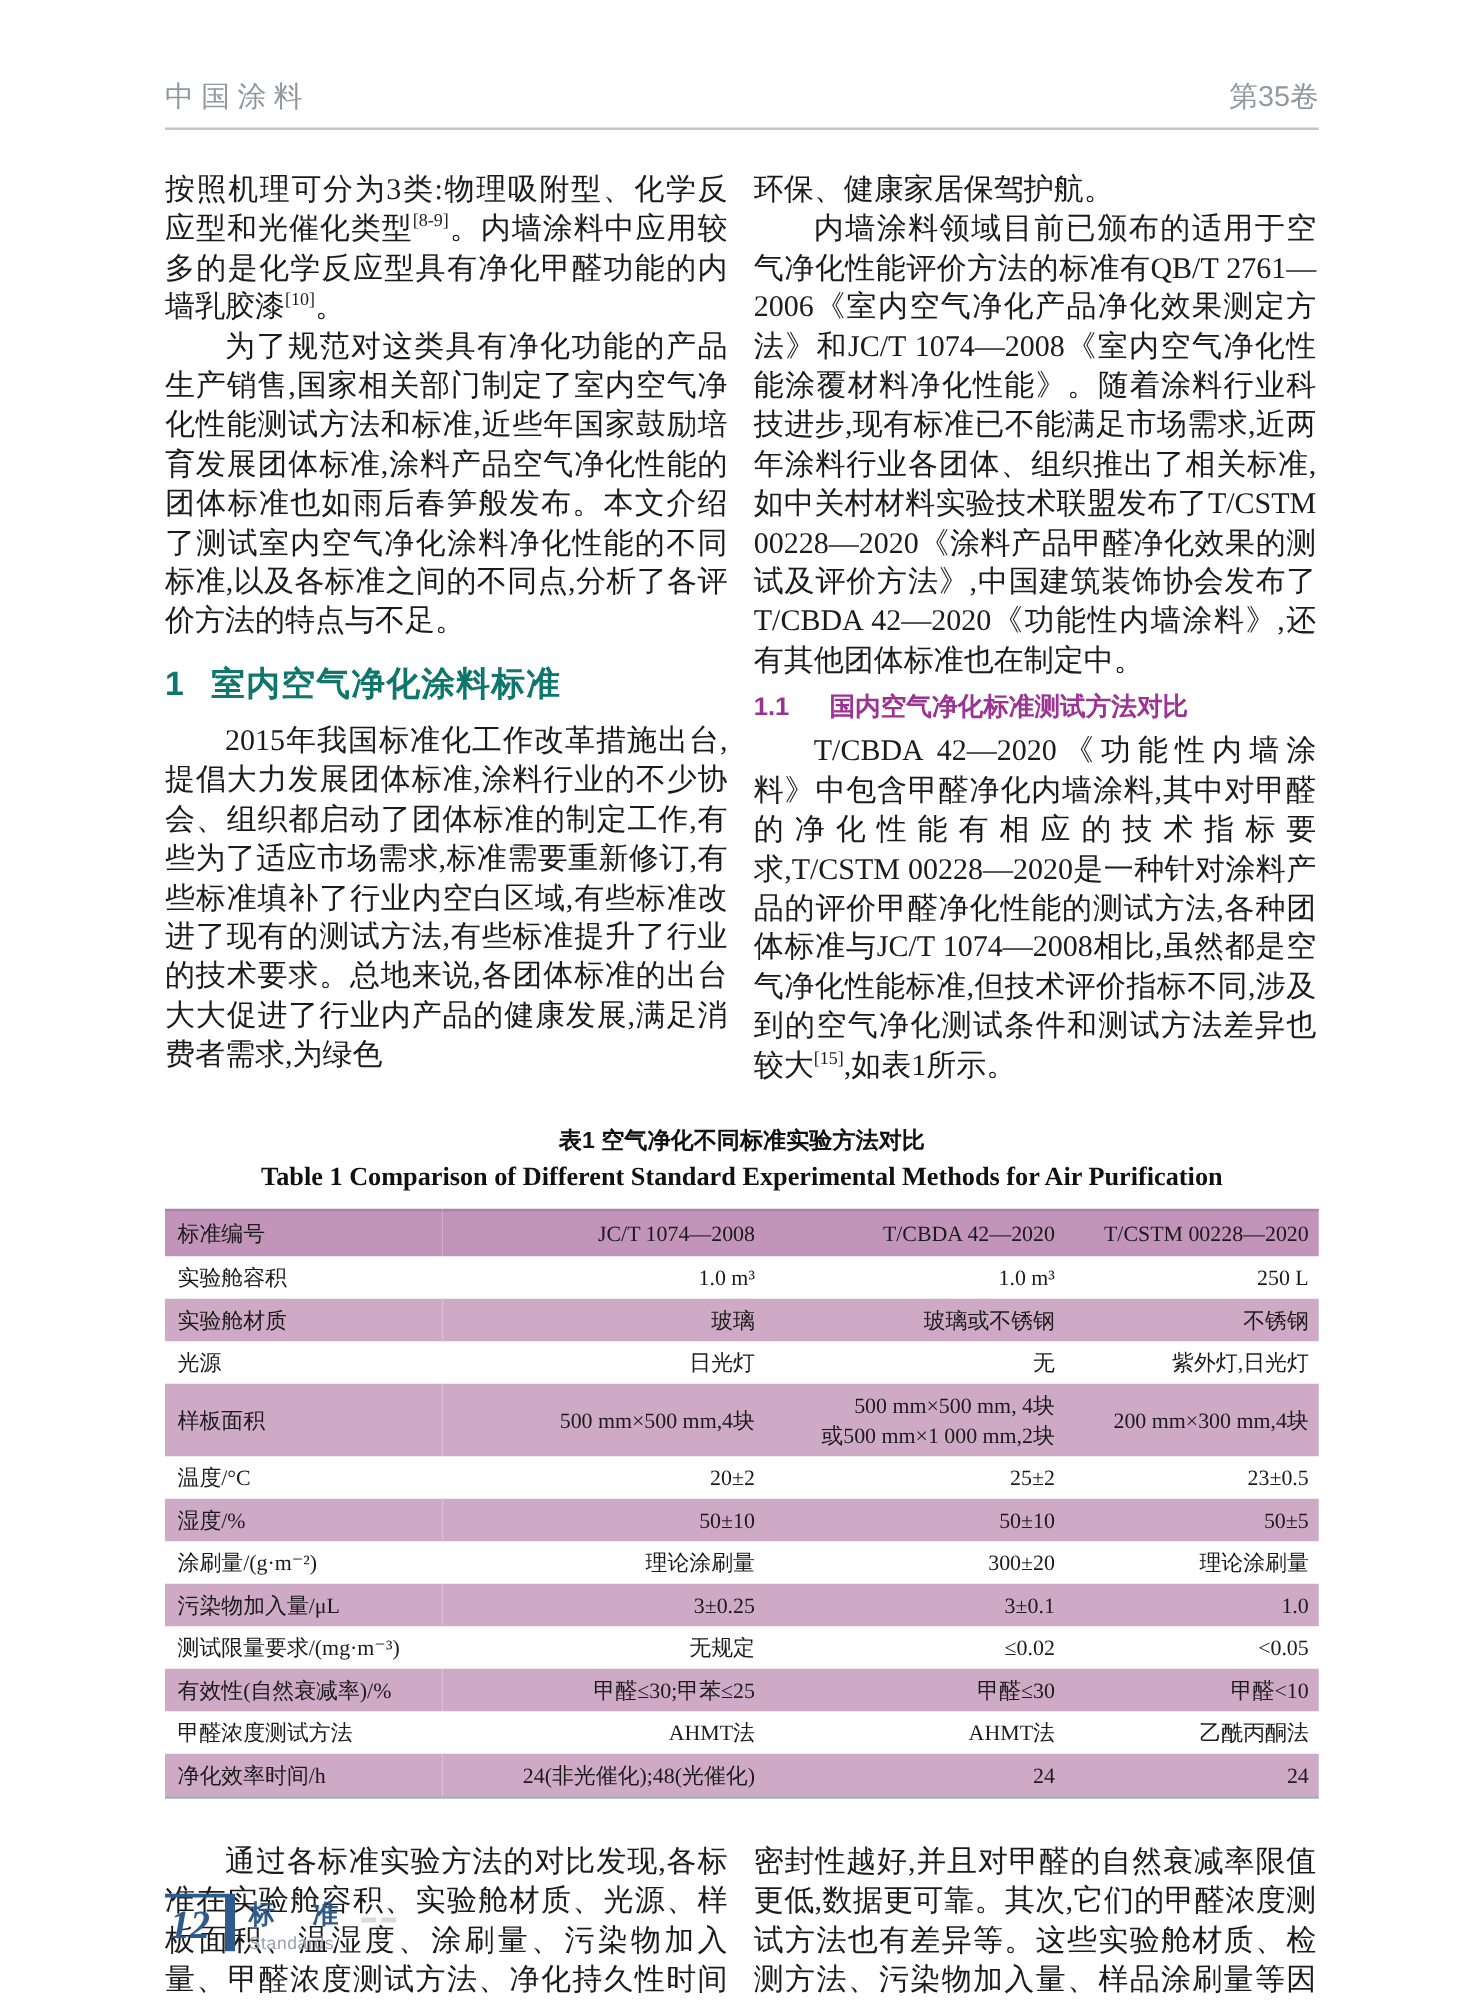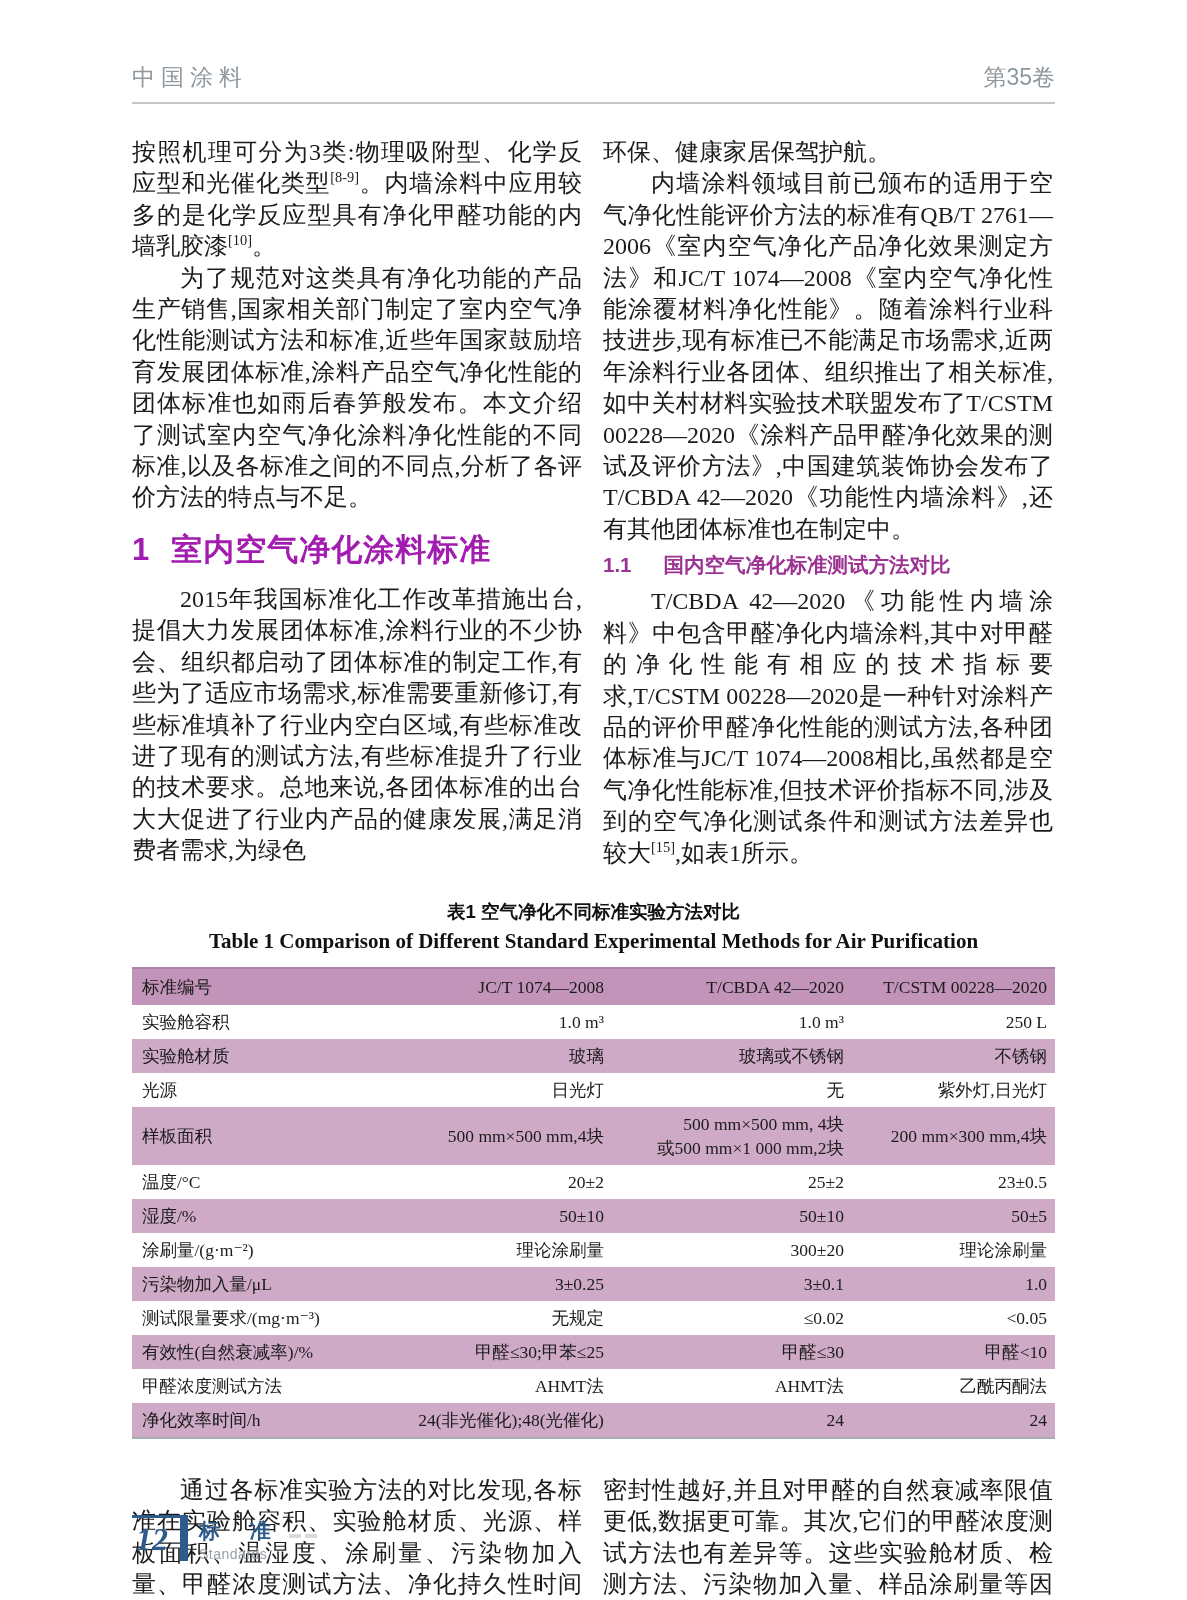--- a/index.html
+++ b/index.html
@@ -23,21 +23,21 @@
   }
   .journal-name { letter-spacing:6px; }
   
   .cols { display:flex; gap:21px; margin-top:33px; }
   .col { width:450px; text-align:justify; }
   .body-p { margin:0; font-size:24px; line-height:31.4px; }
   .indent { text-indent:2em; }
   sup { font-size:0.6em; line-height:0; }
   h1.sec {
     font-family:"Liberation Sans","DejaVu Sans",sans-serif;
-    font-size:31px; font-weight:bold; color:#a21caf;
+    font-size:27px; font-weight:bold; color:#0f766e;
     margin:15px 0 13px 0; letter-spacing:1px;
   }
   h1.sec .num { margin-right:22px; letter-spacing:0; }
   h2.subsec {
     font-family:"Liberation Sans","DejaVu Sans",sans-serif;
     font-size:20.5px; font-weight:bold; color:#9c3292;
     margin:6px 0 7px 0;
   }
   h2.subsec .num { margin-right:32px; }
   

